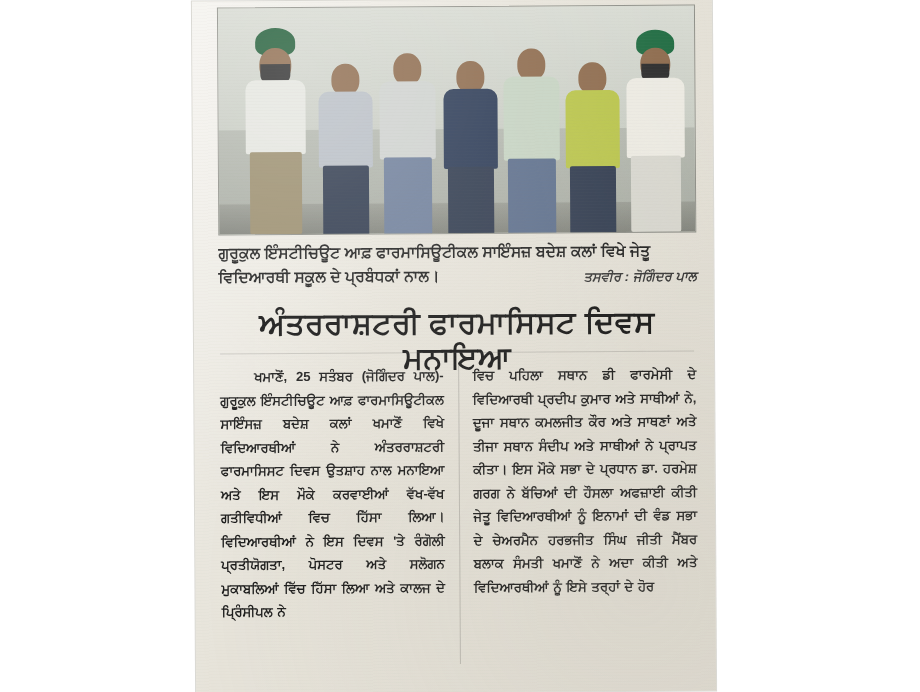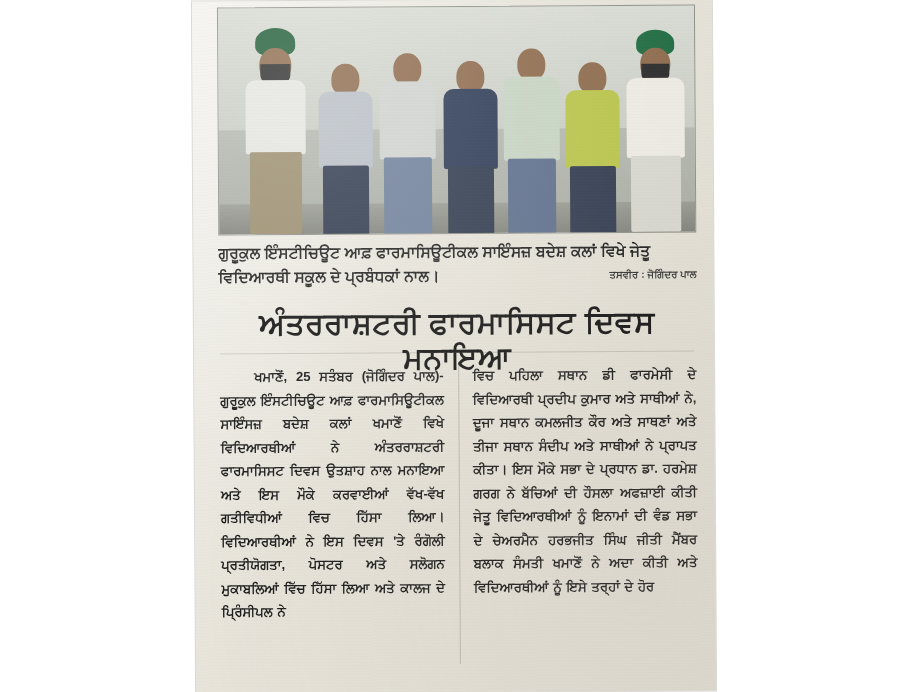--- a/index.html
+++ b/index.html
@@ -122,24 +122,25 @@
     width: 478px;
     font-family: "Liberation Sans", sans-serif;
     font-size: 15.5px;
     font-weight: bold;
     color: #1d1d1d;
     line-height: 1.55;
     letter-spacing: 0.1px;
   }
   .caption .credit {
     float: right;
-    font-size: 10px;
+    font-size: 13px;
     font-weight: bold;
     color: #333;
     margin-top: 4px;
+    font-style: italic;
   }
 
   
   .headline {
     position: absolute;
     left: 22px;
     top: 306px;
     width: 482px;
     text-align: center;
     font-family: "Liberation Sans", sans-serif;

